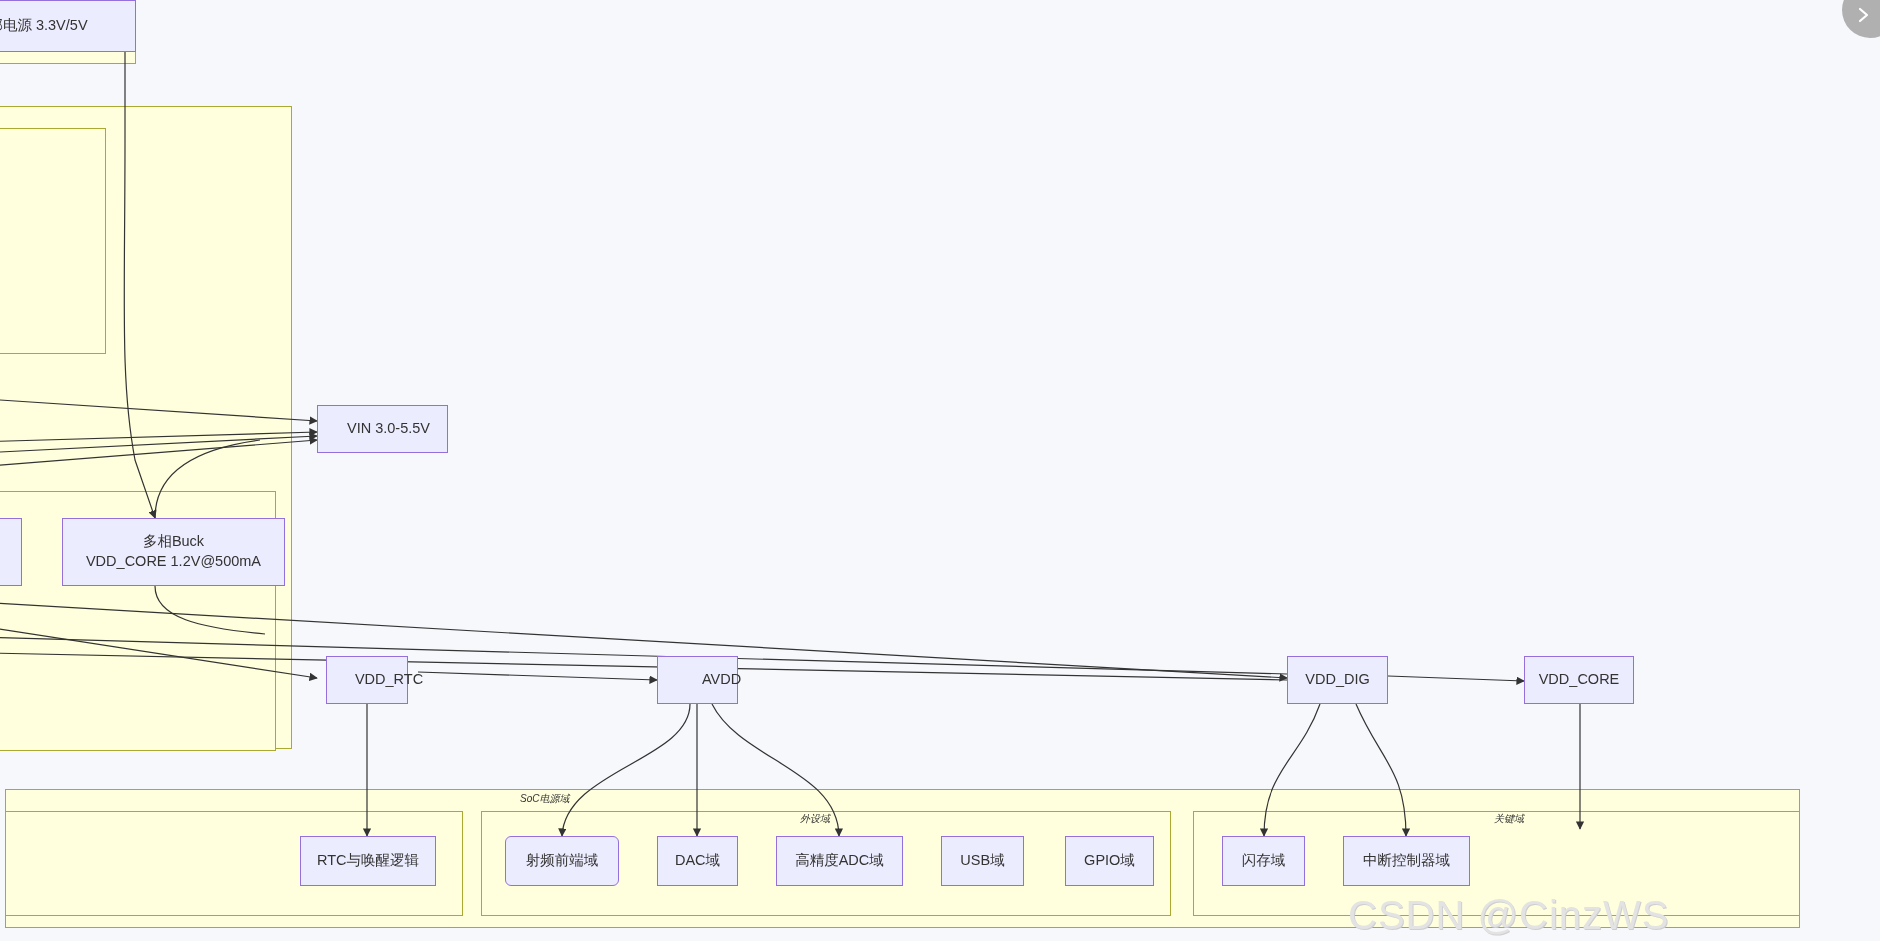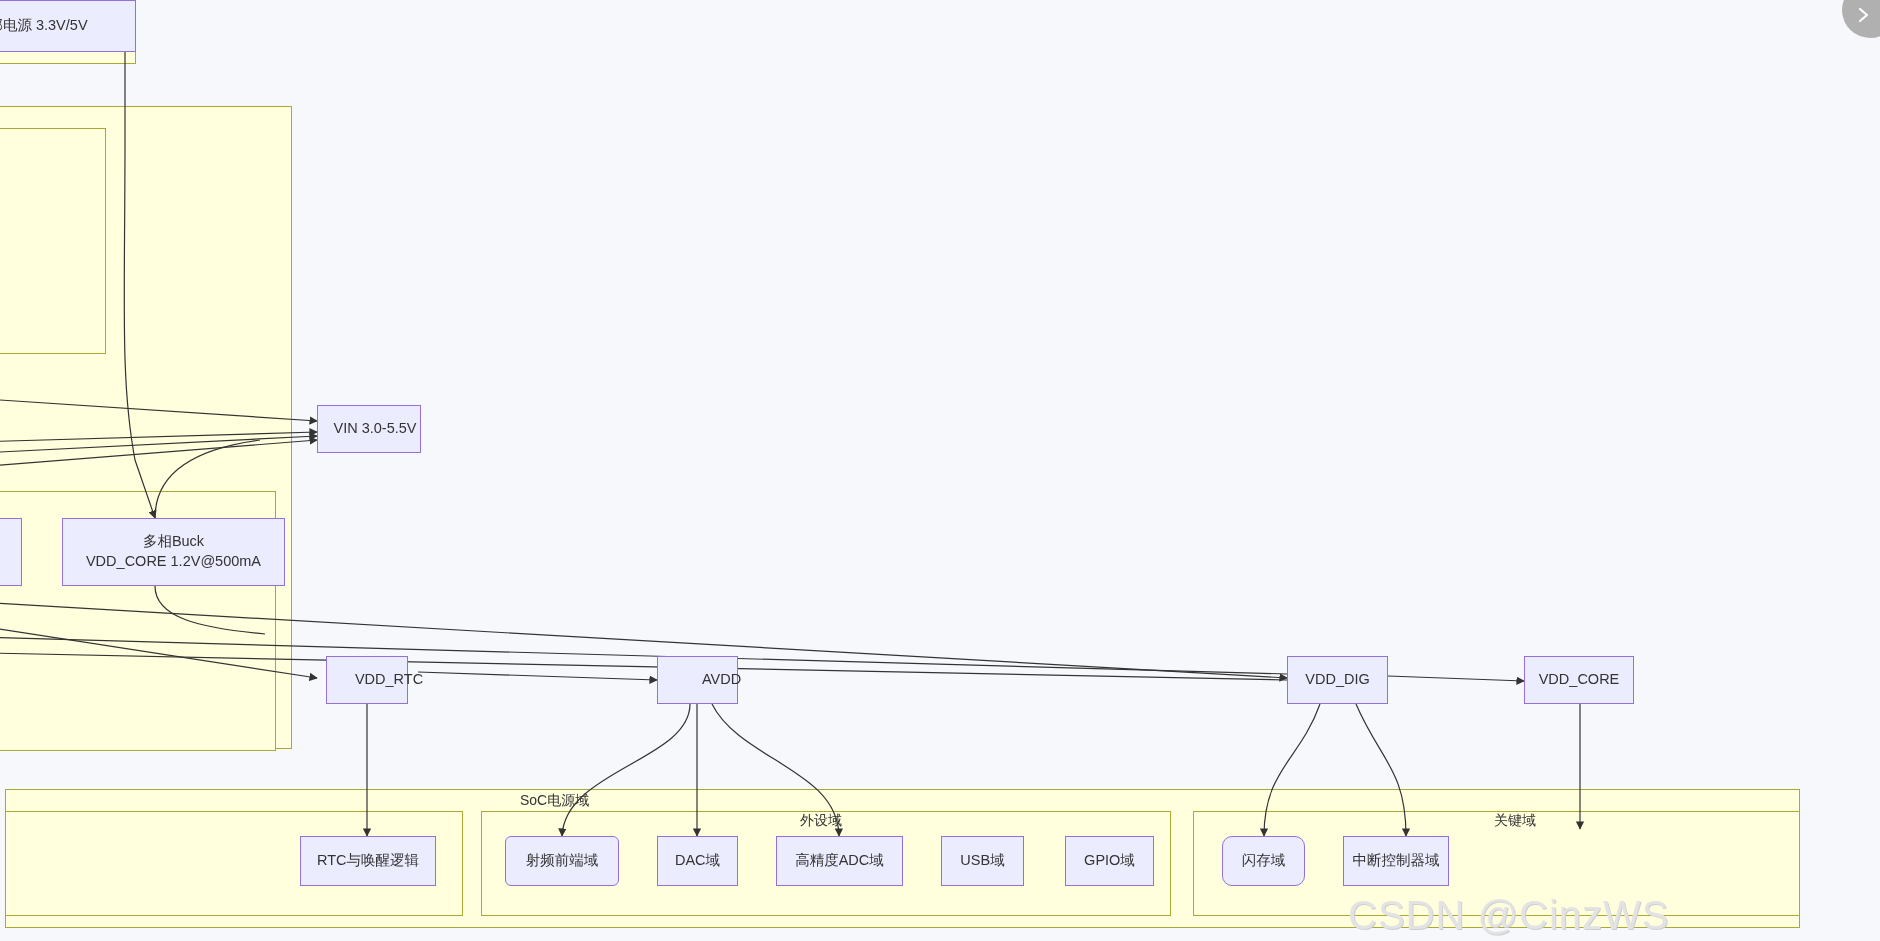--- a/index.html
+++ b/index.html
@@ -36,25 +36,26 @@
   
   .cluster {
     position: absolute;
     background: #ffffde;
     border: 1px solid #aaaa33;
     box-sizing: border-box;
     z-index: 1;
   }
   .cluster-label {
     position: absolute;
-    font-size: 14px;
+    font-size: 10px;
     color: #333333;
     white-space: nowrap;
     z-index: 4;
     line-height: 1.1;
+    font-style: italic;
   }
 
   
   .node {
     position: absolute;
     background: #ececff;
     border: 1px solid #9370db;
     box-sizing: border-box;
     display: flex;
     flex-direction: column;
@@ -160,21 +161,21 @@
   </svg>
 
   <div class="node" style="left:-60px; top:0px; width:196px; height:52px;">
     <span class="ln">部电源 3.3V/5V</span>
   </div>
 
   <div class="node" style="left:-60px; top:518px; width:82px; height:68px;">
     <span class="ln"></span>
   </div>
 
-  <div class="node" style="left:317px; top:405px; width:104px; height:48px;padding-left:12px;">
+  <div class="node" style="left:317px; top:405px; width:131px; height:48px;padding-left:12px;">
     <span class="ln">VIN 3.0-5.5V</span>
   </div>
 
   <div class="node" style="left:62px; top:518px; width:223px; height:68px;">
     <span class="ln">多相Buck</span>
     <span class="ln">VDD_CORE 1.2V@500mA</span>
   </div>
 
   <div class="node" style="left:326px; top:656px; width:82px; height:48px;padding-left:44px;">
     <span class="ln">VDD_RTC</span>
@@ -209,25 +210,25 @@
   </div>
 
   <div class="node" style="left:941px; top:836px; width:83px; height:50px;">
     <span class="ln">USB域</span>
   </div>
 
   <div class="node" style="left:1065px; top:836px; width:89px; height:50px;">
     <span class="ln">GPIO域</span>
   </div>
 
-  <div class="node" style="left:1222px; top:836px; width:83px; height:50px;border-radius:10px;">
+  <div class="node" style="left:1222px; top:836px; width:83px; height:50px;">
     <span class="ln">闪存域</span>
   </div>
 
-  <div class="node" style="left:1343px; top:836px; width:106px; height:50px;">
+  <div class="node" style="left:1343px; top:836px; width:127px; height:50px;">
     <span class="ln">中断控制器域</span>
   </div>
 
 
 
   <div id="watermark">CSDN @CinzWS</div>
 
   <div id="panel-toggle">
     <span>
       <svg width="20" height="20" viewBox="0 0 20 20" fill="none" stroke="#ffffff" stroke-width="2.2" stroke-linecap="round" stroke-linejoin="round">

